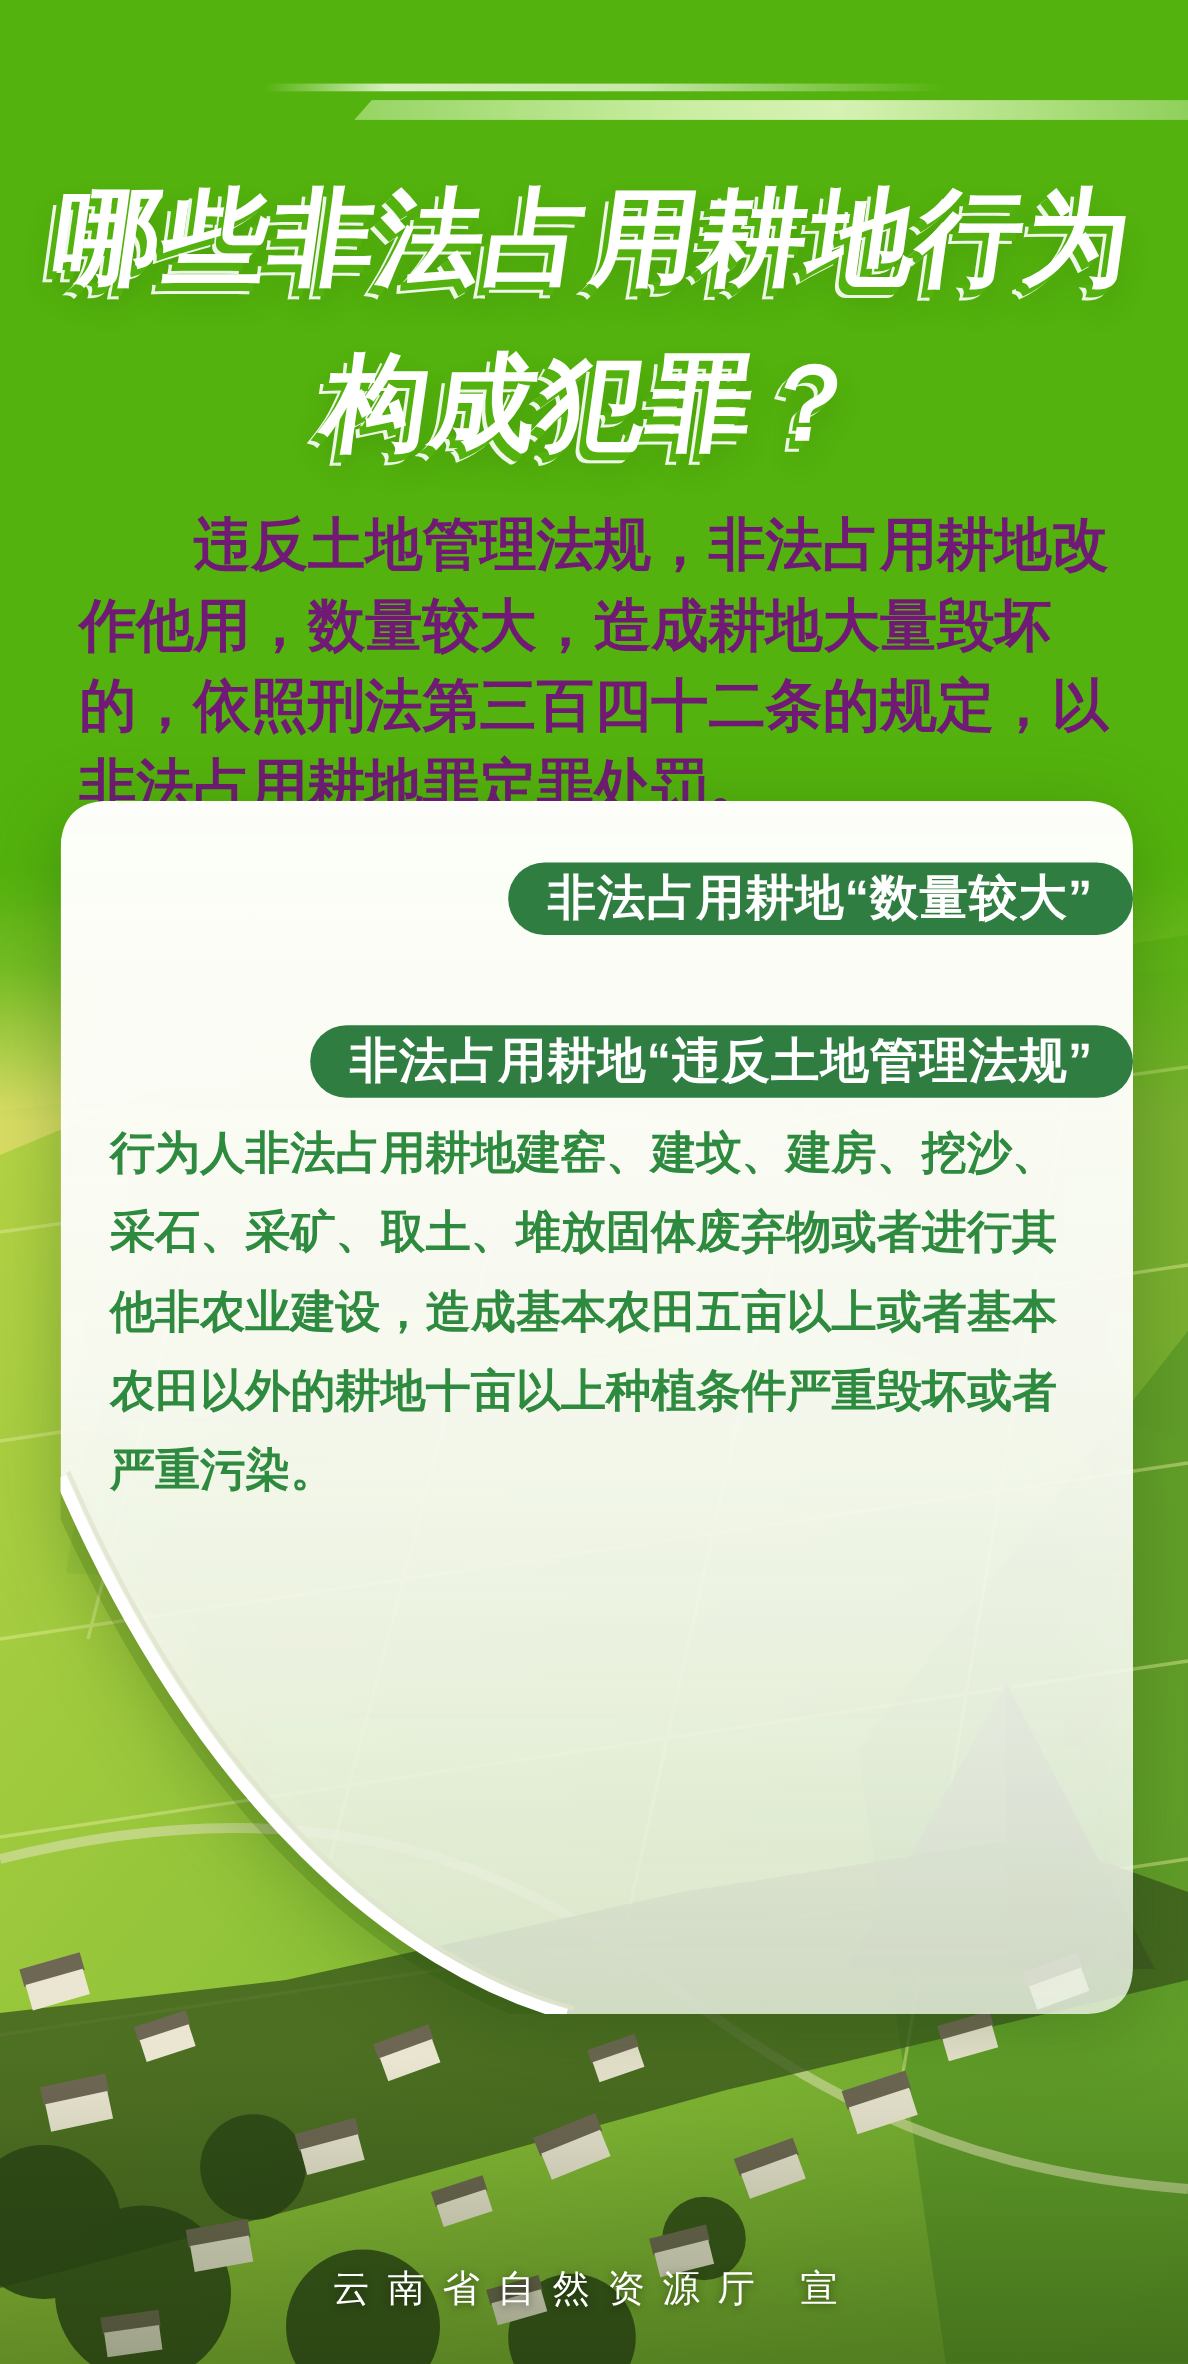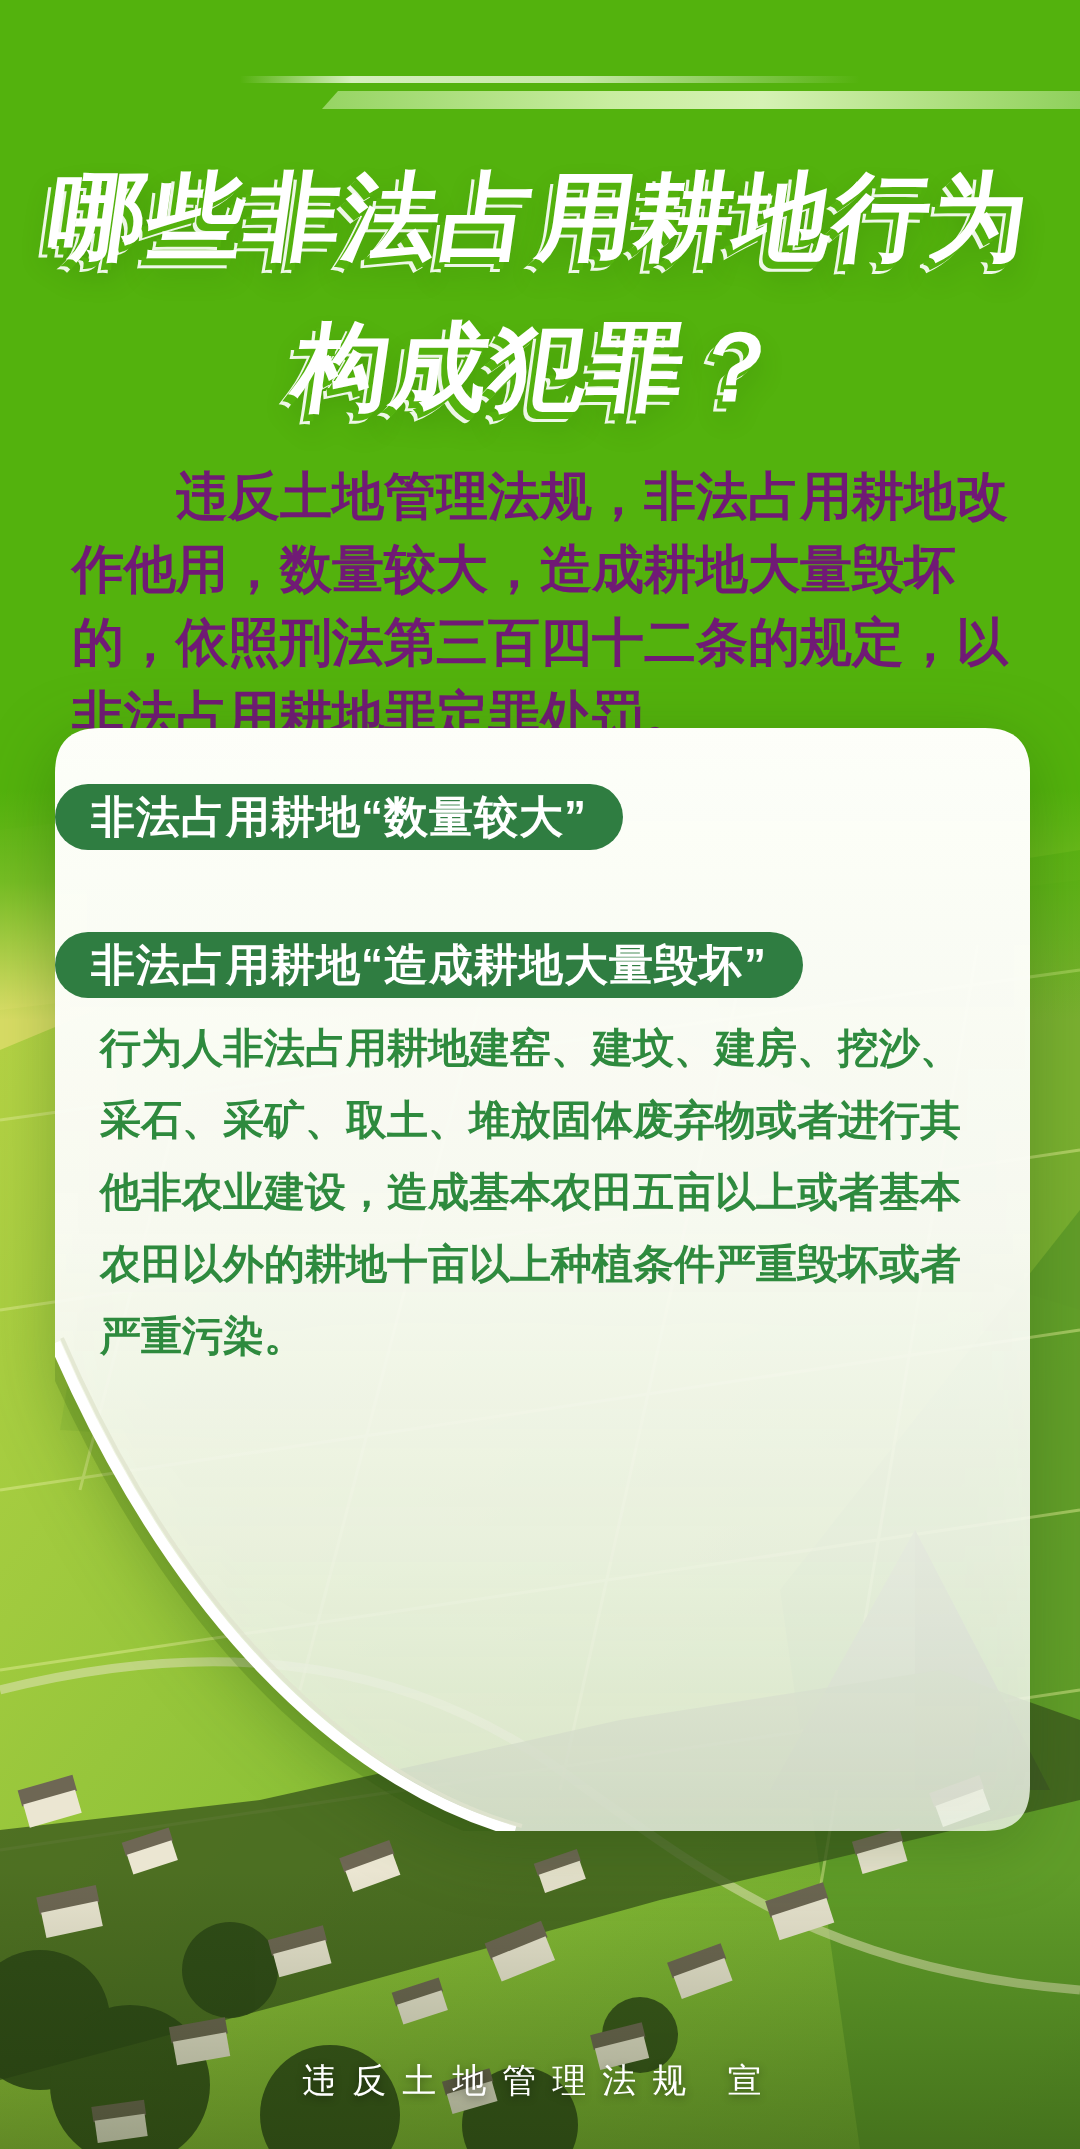--- a/index.html
+++ b/index.html
@@ -57,21 +57,21 @@
     background:linear-gradient(180deg, rgba(253,254,249,1) 0%, rgba(251,252,246,.97) 45%, rgba(246,249,239,.90) 75%, rgba(240,245,233,.82) 100%);
     clip-path:path('M45,0 L930,0 Q975,0 975,45 L975,1058 Q975,1103 930,1103 L460,1103 C310,1062 130,915 0,615 L0,45 Q0,0 45,0 Z');
   }
   .curl-svg{position:absolute;inset:0;pointer-events:none;}
 
   .badge{
     display:inline-block;padding:0 36px;height:66px;line-height:66px;
     background:#2f7d41;color:#ffffff;font-size:44px;font-weight:800;
     border-radius:33px;letter-spacing:1px;
   }
-  .badge-row{text-align:left;}
+  .badge-row{text-align:right;}
   .badge-row.first{margin-top:56px;}
   .badge-row.second{margin-top:82px;}
   .card-body{
     margin:18px 45px 0 45px;color:#2e8a3e;font-size:41px;line-height:72px;
     font-weight:700;text-align:left;
   }
   .card-body.second{margin-top:14px;}
 
   
   .footer{
@@ -176,26 +176,26 @@
   </h1>
 
   <p class="intro" style="margin:0;">违反土地管理法规，非法占用耕地改作他用，数量较大，造成耕地大量毁坏的，依照刑法第三百四十二条的规定，以非法占用耕地罪定罪处罚。</p>
 
   <div class="card-wrap">
     <div class="card">
       <div class="badge-row first">
         <span class="badge">非法占用耕地“数量较大”</span>
       </div>
       <div class="badge-row second">
-        <span class="badge">非法占用耕地“造成耕地大量毁坏”</span>
+        <span class="badge">非法占用耕地“违反土地管理法规”</span>
       </div>
       <p class="card-body second" style="margin-bottom:0;">行为人非法占用耕地建窑、建坟、建房、挖沙、采石、采矿、取土、堆放固体废弃物或者进行其他非农业建设，造成基本农田五亩以上或者基本农田以外的耕地十亩以上种植条件严重毁坏或者严重污染。</p>
     </div>
     <svg class="curl-svg" viewBox="0 0 975 1103">
       <path d="M460,1103 C310,1062 130,915 0,615" fill="none" stroke="rgba(35,75,10,0.18)" stroke-width="16" transform="translate(-5,7)"></path>
       <path d="M460,1103 C310,1062 130,915 0,615" fill="none" stroke="#ffffff" stroke-width="11"></path>
       <path d="M460,1103 C310,1062 130,915 0,615" fill="none" stroke="#e0e4ce" stroke-width="4" transform="translate(7,-5)" opacity="0.8"></path>
     </svg>
   </div>
 
-  <div class="footer">违反土地管理法规  宣</div>
+  <div class="footer">云南省自然资源厅  宣</div>
 
 </div>
 
 </body></html>

